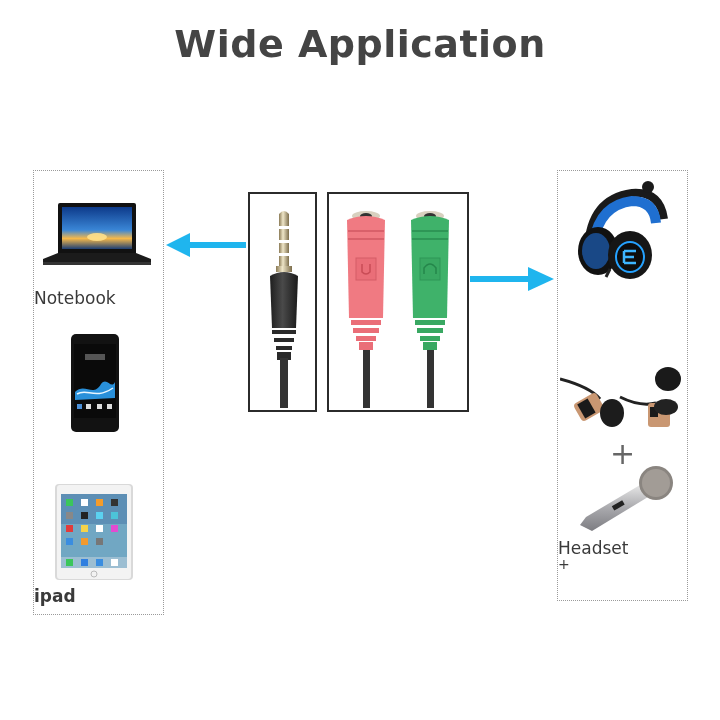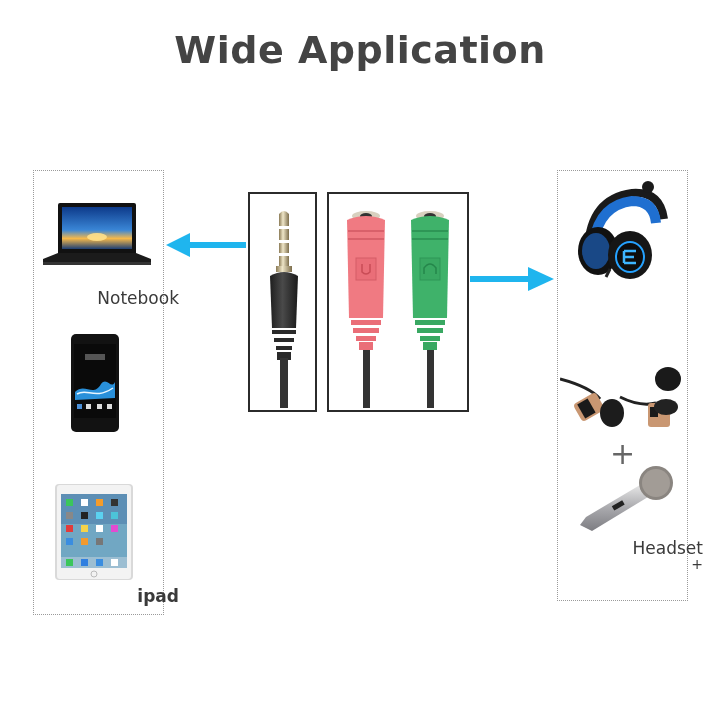--- a/index.html
+++ b/index.html
@@ -1,20 +1,20 @@
 <!DOCTYPE html>
 <html><head>
 <meta charset="utf-8">
 <style>
   html, body { margin:0; padding:0; background:#ffffff; }
   body { width:720px; height:720px; position:relative; overflow:hidden; font-family:"DejaVu Sans", "Liberation Sans", sans-serif; color:#3d3d3d; }
-  .title { position:absolute; left:0; top:28px; width:720px; text-align:center; font-size:38px; font-weight:bold; color:#444; letter-spacing:0.5px; }
+  .title { position:absolute; left:0; top:22px; width:720px; text-align:center; font-size:38px; font-weight:bold; color:#444; letter-spacing:0.5px; }
   .dotbox { position:absolute; border:1px dotted #9a9a9a; box-sizing:border-box; }
   .solidbox { position:absolute; border:2px solid #2b2b2b; box-sizing:border-box; background:#fff; overflow:hidden; }
-  .label { position:absolute; width:100%; text-align:right; font-size:17px; color:#3a3a3a; left:16px; line-height:18px; }
+  .label { position:absolute; width:100%; text-align:left; font-size:17px; color:#3a3a3a; left:0; line-height:18px; }
   .arrow { position:absolute; }
   svg { display:block; }
 </style>
 </head>
 <body>
 
 <div class="title">Wide Application</div>
 
 <div class="dotbox" style="left:33px; top:170px; width:131px; height:445px;">
 

